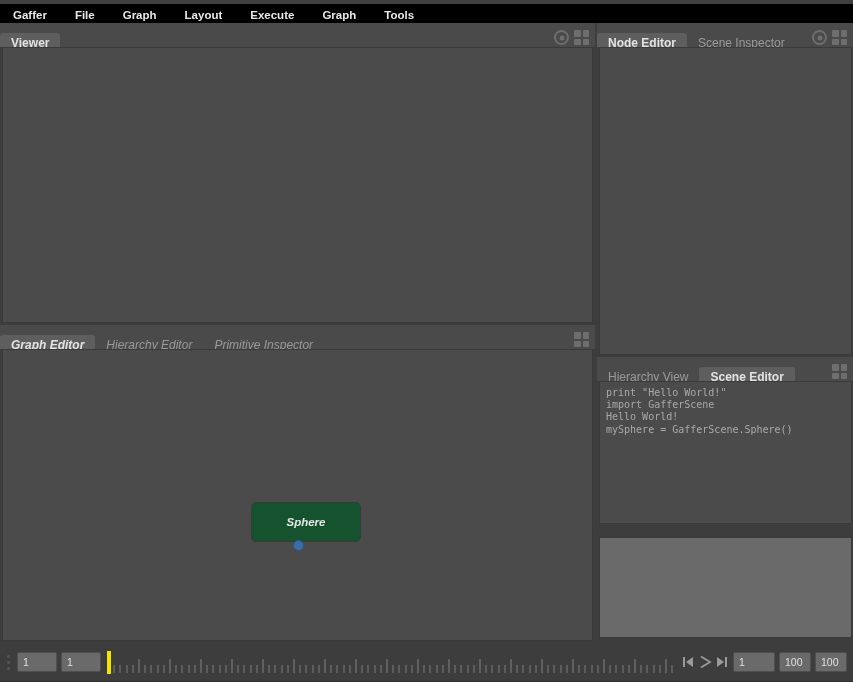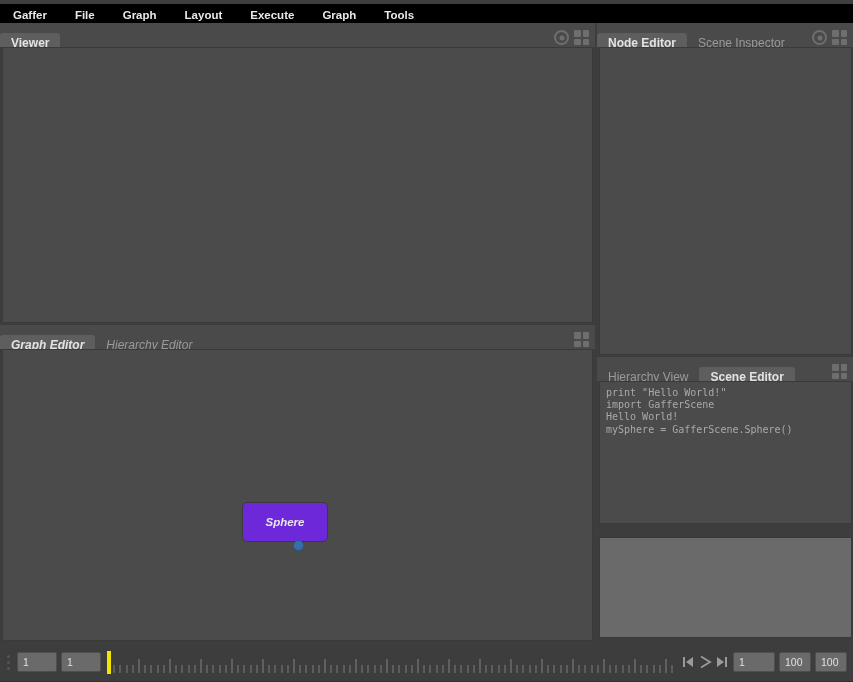--- a/index.html
+++ b/index.html
@@ -97,23 +97,23 @@
   }
   .graph-tabbar{background:#4a4a4a;}
   .graph-body{
     position:absolute;left:2px;top:24px;right:2px;bottom:2px;
     background:#4b4b4b;
     border:1px solid #3a3a3a;
     box-sizing:border-box;
     overflow:hidden;
   }
   .node{
-    position:absolute;left:239px;top:152px;
-    width:86px;height:40px;
-    background:#6d28d9;
+    position:absolute;left:248px;top:152px;
+    width:110px;height:40px;
+    background:#14532d;
     border:1px solid #3a3a3a;
     border-radius:5px;
     display:flex;align-items:center;justify-content:center;
     font-size:11.5px;font-weight:bold;color:#e6e6e6;
     box-sizing:border-box;
     cursor:pointer;
   }
   .node-plug{
     position:absolute;left:290px;top:190px;
     width:11px;height:11px;border-radius:50%;
@@ -259,20 +259,21 @@
           </div>
         </div>
       </div>
       <div class="viewer-body"></div>
     </div>
 
     <div class="graph-panel">
       <div class="tabbar graph-tabbar">
         <div class="tab active">Graph Editor</div>
         <div class="tab">Hierarchy Editor</div>
+        <div class="tab">Primitive Inspector</div>
         <div class="tabbar-spacer"></div>
         <div class="tab-tools">
           <div class="ico-grid">
             <span></span>
             <span></span>
             <span></span>
             <span></span>
           </div>
         </div>
       </div>

